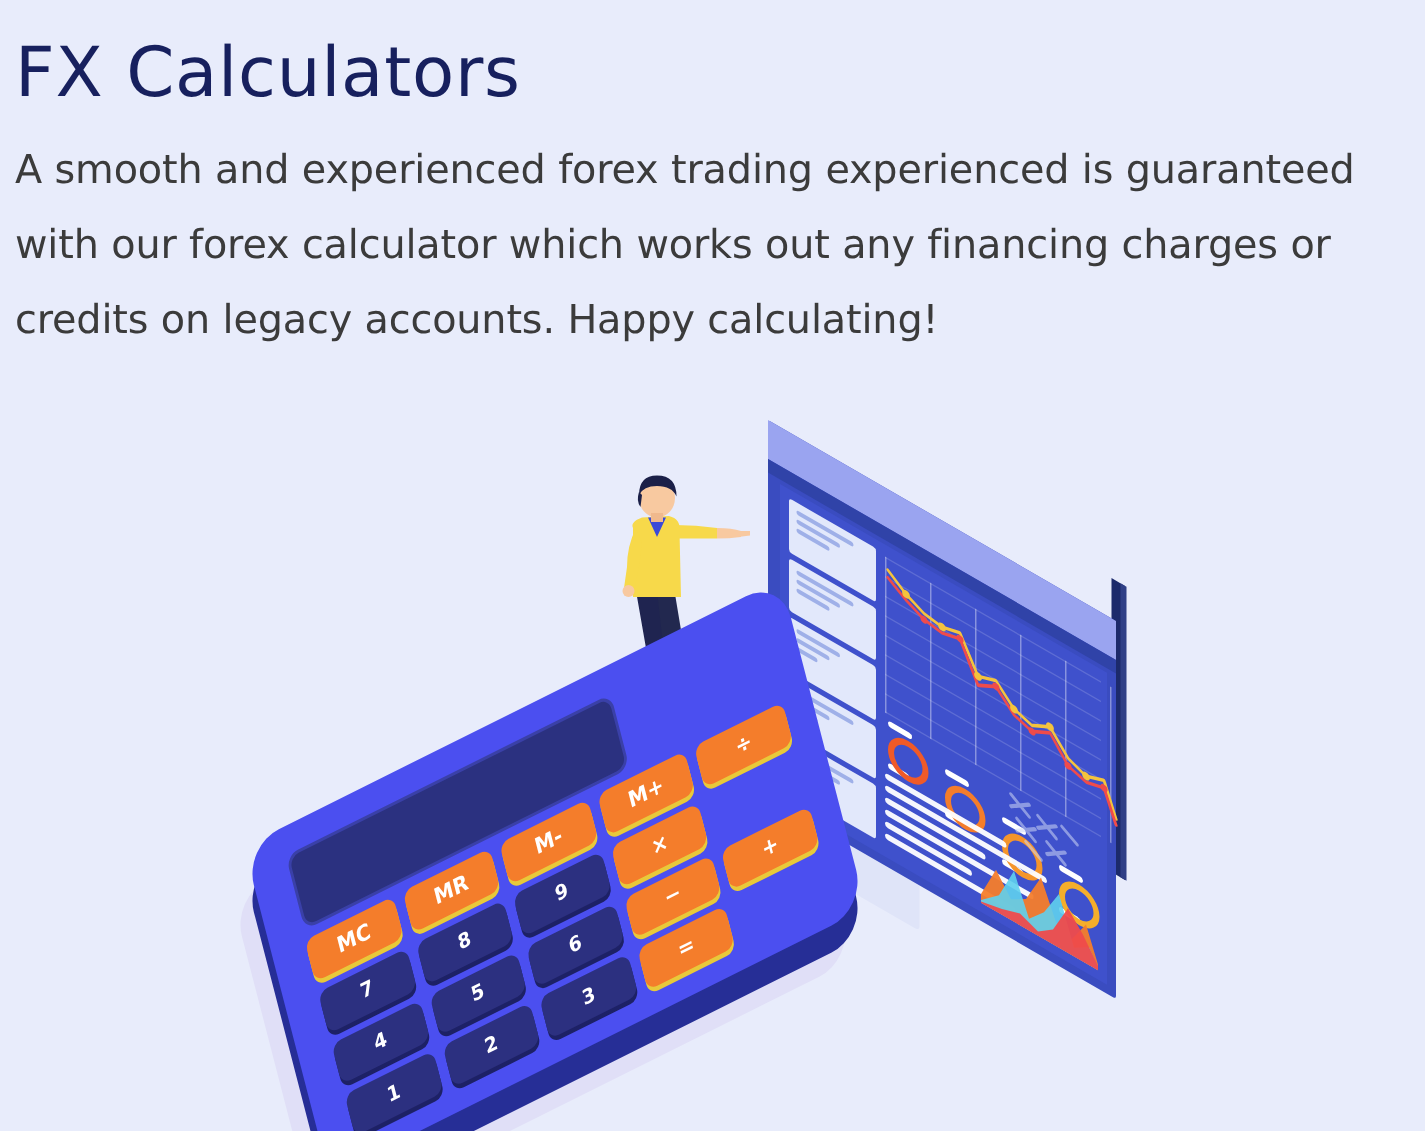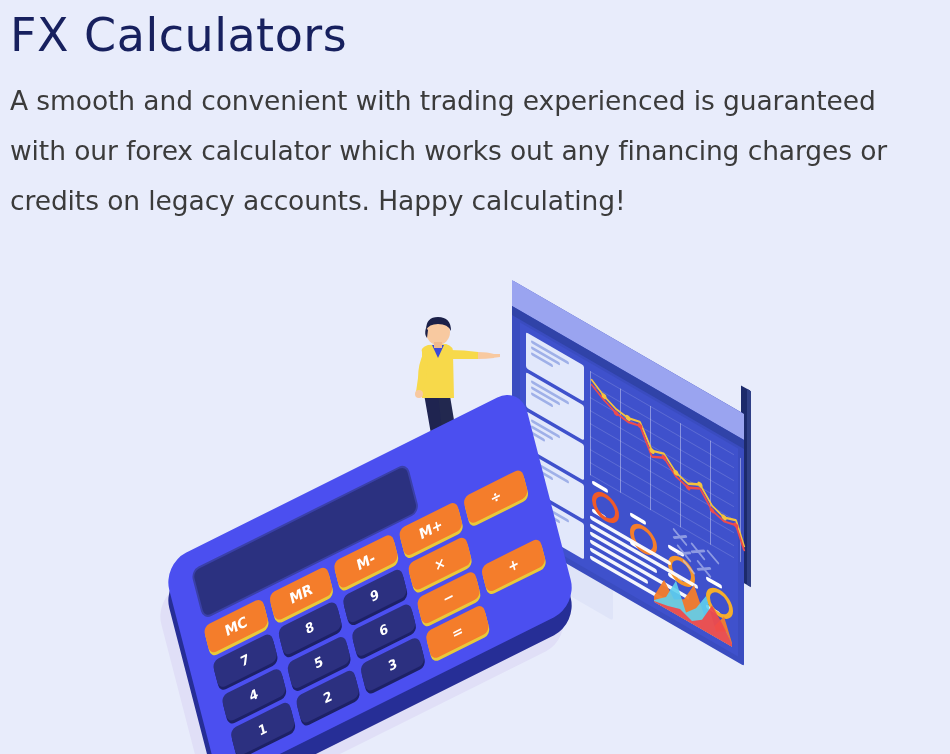--- a/index.html
+++ b/index.html
@@ -28,21 +28,21 @@
     top: 6px;
     width: 930px;
   }
   .page-title {
     font-family: "DejaVu Sans", sans-serif;
     font-size: 46px;
     font-weight: 400;
     line-height: 1.15;
     color: #17205e;
     letter-spacing: 0.5px;
-    margin: 3px 0 14px 0;
+    margin: 16px 0 14px 0;
     white-space: nowrap;
   }
   .page-body {
     font-family: "DejaVu Sans", sans-serif;
     font-size: 26.5px;
     font-weight: 400;
     line-height: 1.88;
     color: #3b3b3b;
     margin: 0;
     max-width: 920px;
@@ -363,21 +363,21 @@
   }
   .key.blank { background: transparent; box-shadow: none; }
 </style>
 </head>
 <body>
 
 <div id="root">
 
   <div class="text-block">
     <h1 class="page-title">FX Calculators</h1>
-    <p class="page-body">A smooth and convenient with trading experienced is guaranteed with our forex calculator which works out any financing charges or credits on legacy accounts. Happy calculating!</p>
+    <p class="page-body">A smooth and experienced forex trading experienced is guaranteed with our forex calculator which works out any financing charges or credits on legacy accounts. Happy calculating!</p>
   </div>
 
   <div class="illustration">
 
     <div class="monitor">
       <div class="monitor-shadow"></div>
       <div class="monitor-base"></div>
       <div class="monitor-base-top"></div>
       <div class="monitor-edge"></div>
       <div class="monitor-edge-2"></div>

